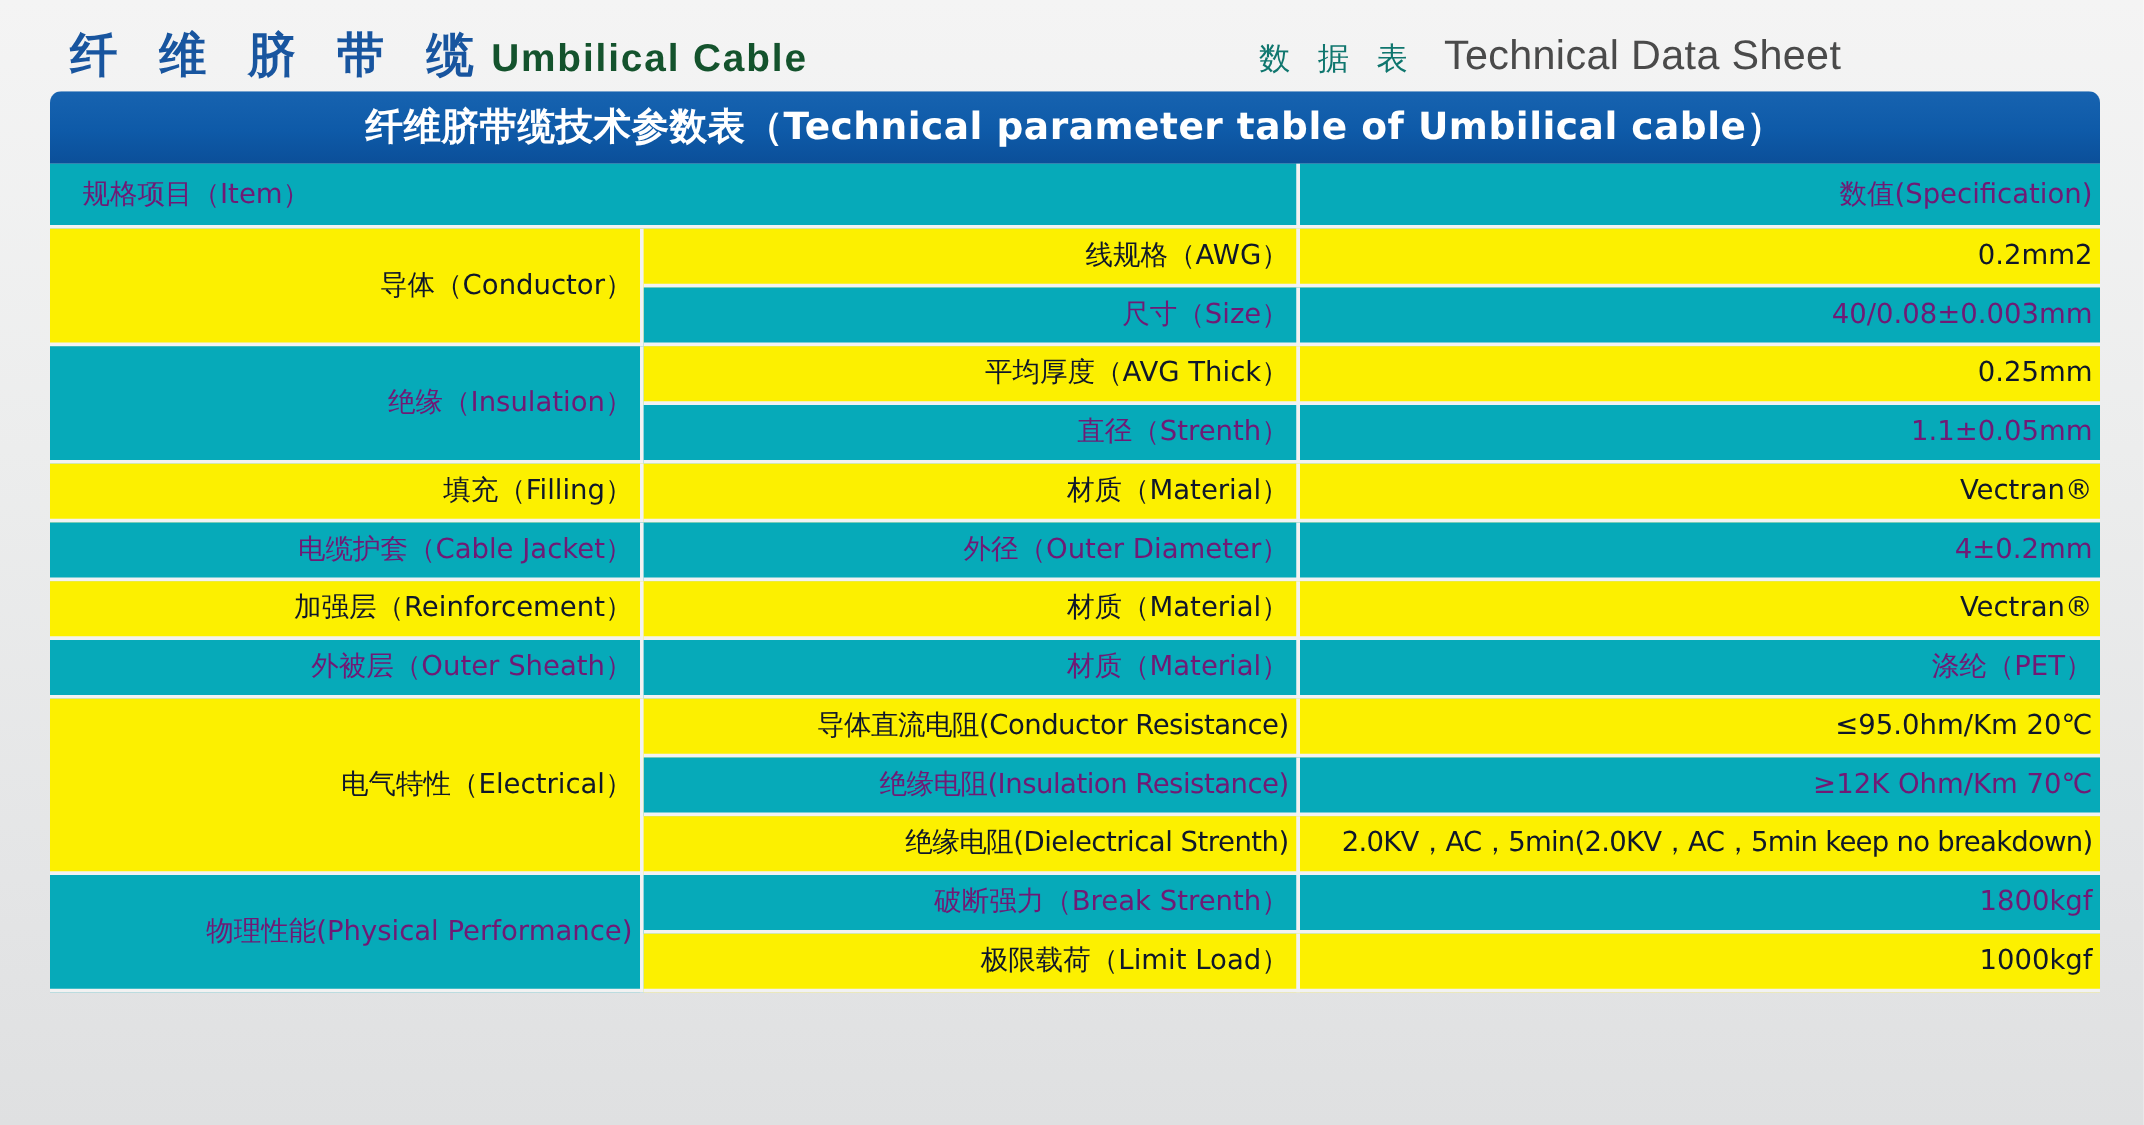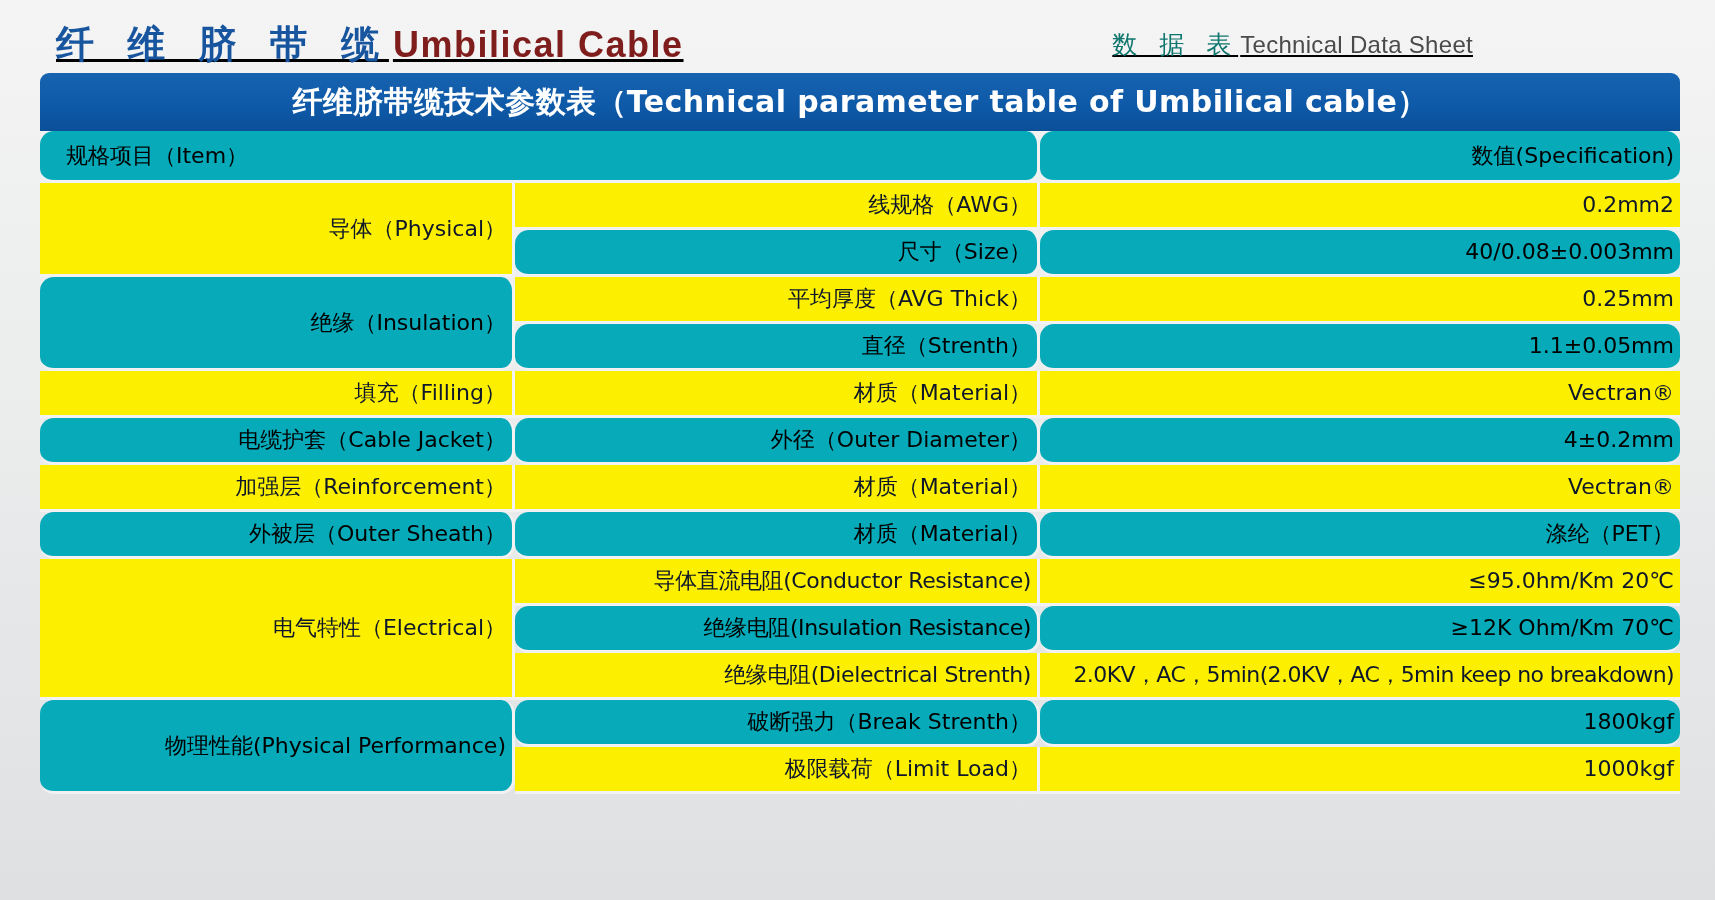--- a/index.html
+++ b/index.html
@@ -7,34 +7,34 @@
     width:1715px;height:900px;overflow:hidden;
     font-family:"Liberation Sans","DejaVu Sans",sans-serif;
     background:linear-gradient(180deg,#f4f4f4 0%,#eceded 40%,#e4e5e6 78%,#dfe0e1 100%);
   }
   .page{position:relative;width:1715px;height:900px;box-sizing:border-box;}
 
   
   .topbar{
     position:absolute;left:0;top:0;width:1495px;height:72px;
     display:flex;align-items:center;justify-content:space-between;
-    padding:16px 22px 0 56px;box-sizing:border-box;text-decoration:underline;
+    padding:16px 22px 0 56px;box-sizing:border-box;
   }
   .brand{display:flex;align-items:baseline;white-space:nowrap;}
   .brand-cn{
     font-size:38px;font-weight:bold;color:#18559f;letter-spacing:10px;
     font-family:"DejaVu Sans",sans-serif;
   }
   .brand-en{
-    font-size:36px;font-weight:bold;color:#7f1d1d;letter-spacing:1.5px;
+    font-size:31px;font-weight:bold;color:#14532d;letter-spacing:1.5px;
     margin-left:4px;font-family:"Liberation Sans",sans-serif;
   }
   .sheet-label{display:flex;align-items:baseline;white-space:nowrap;}
   .sheet-cn{font-size:25px;color:#0f766e;letter-spacing:7px;font-family:"DejaVu Sans",sans-serif;}
-  .sheet-en{font-size:24px;color:#4a4a4a;margin-left:2px;letter-spacing:.3px;}
+  .sheet-en{font-size:33px;color:#4a4a4a;margin-left:22px;letter-spacing:.3px;}
 
   
   .table-wrap{
     position:absolute;left:40px;top:73px;width:1640px;
     border-radius:9px 9px 0 0;overflow:hidden;
   }
   .title-bar{
     background:linear-gradient(180deg,#1763b0 0%,#0e5aa8 55%,#0b4f99 100%);
     color:#ffffff;text-align:center;
     font-size:30px;font-weight:bold;letter-spacing:.4px;
@@ -45,21 +45,21 @@
     width:1640px;border-collapse:separate;border-spacing:0;table-layout:fixed;
   }
   table.spec td{
     border-right:3px solid #f2f2f2;
     border-bottom:3px solid #f2f2f2;
     text-align:right;vertical-align:middle;
     font-size:22px;padding:0 6px;line-height:1.15;
     font-family:"DejaVu Sans",sans-serif;
   }
   table.spec td:last-child{border-right:none;}
-  .teal{background:#06aab9;color:#000000;border-radius:14px;}
+  .teal{background:#06aab9;color:#701a75;}
   .yellow{background:#fcf000;color:#0f172a;}
   .hdr td{font-size:23px;height:49px;}
   .hdr td.item{text-align:left;padding-left:26px;}
   .r{height:47px;}
   .tight{font-size:20px;letter-spacing:-0.4px;white-space:nowrap;}
   .xtight{font-size:17.5px;letter-spacing:-0.6px;white-space:nowrap;margin-top:44px;}
 </style>
 </head>
 <body>
 
@@ -83,21 +83,21 @@
         <col style="width:475px">
           <col style="width:525px">
           <col style="width:640px">
       </colgroup>
       <tbody>
         <tr class="hdr">
           <td class="teal item" colspan="2">规格项目（Item）</td>
           <td class="teal">数值(Specification)</td>
         </tr>
       <tr class="r">
-            <td class="yellow" rowspan="2">导体（Physical）</td>
+            <td class="yellow" rowspan="2">导体（Conductor）</td>
             <td class="yellow">线规格（AWG）</td>
             <td class="yellow">0.2mm2</td>
           </tr>
           <tr class="r">
             <td class="teal">尺寸（Size）</td>
             <td class="teal">40/0.08±0.003mm</td>
           </tr>
           <tr class="r">
             <td class="teal" rowspan="2">绝缘（Insulation）</td>
             <td class="yellow">平均厚度（AVG Thick）</td>

